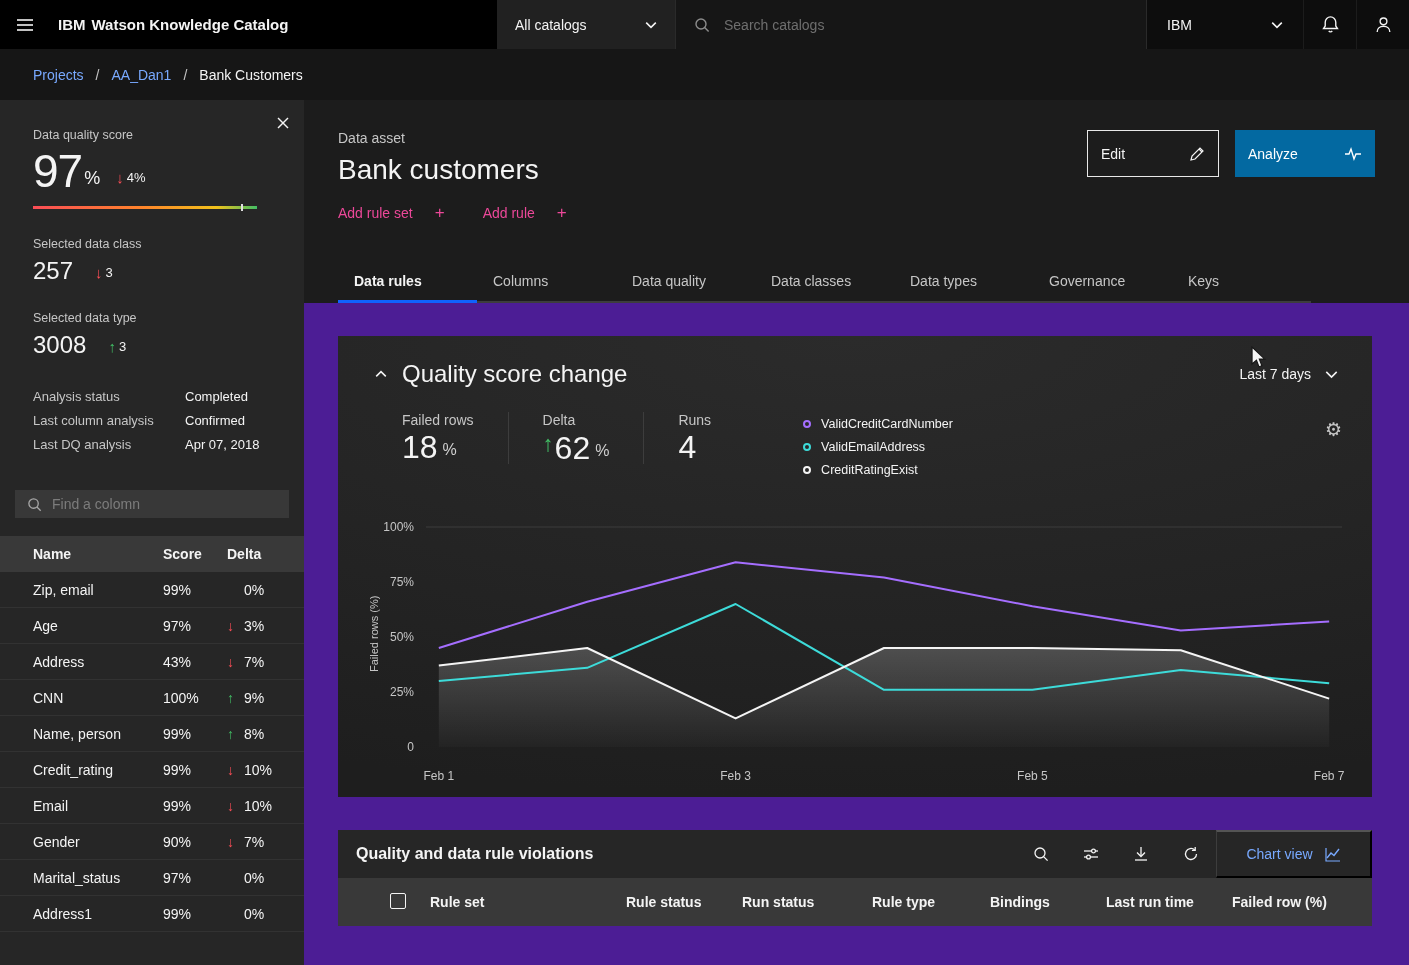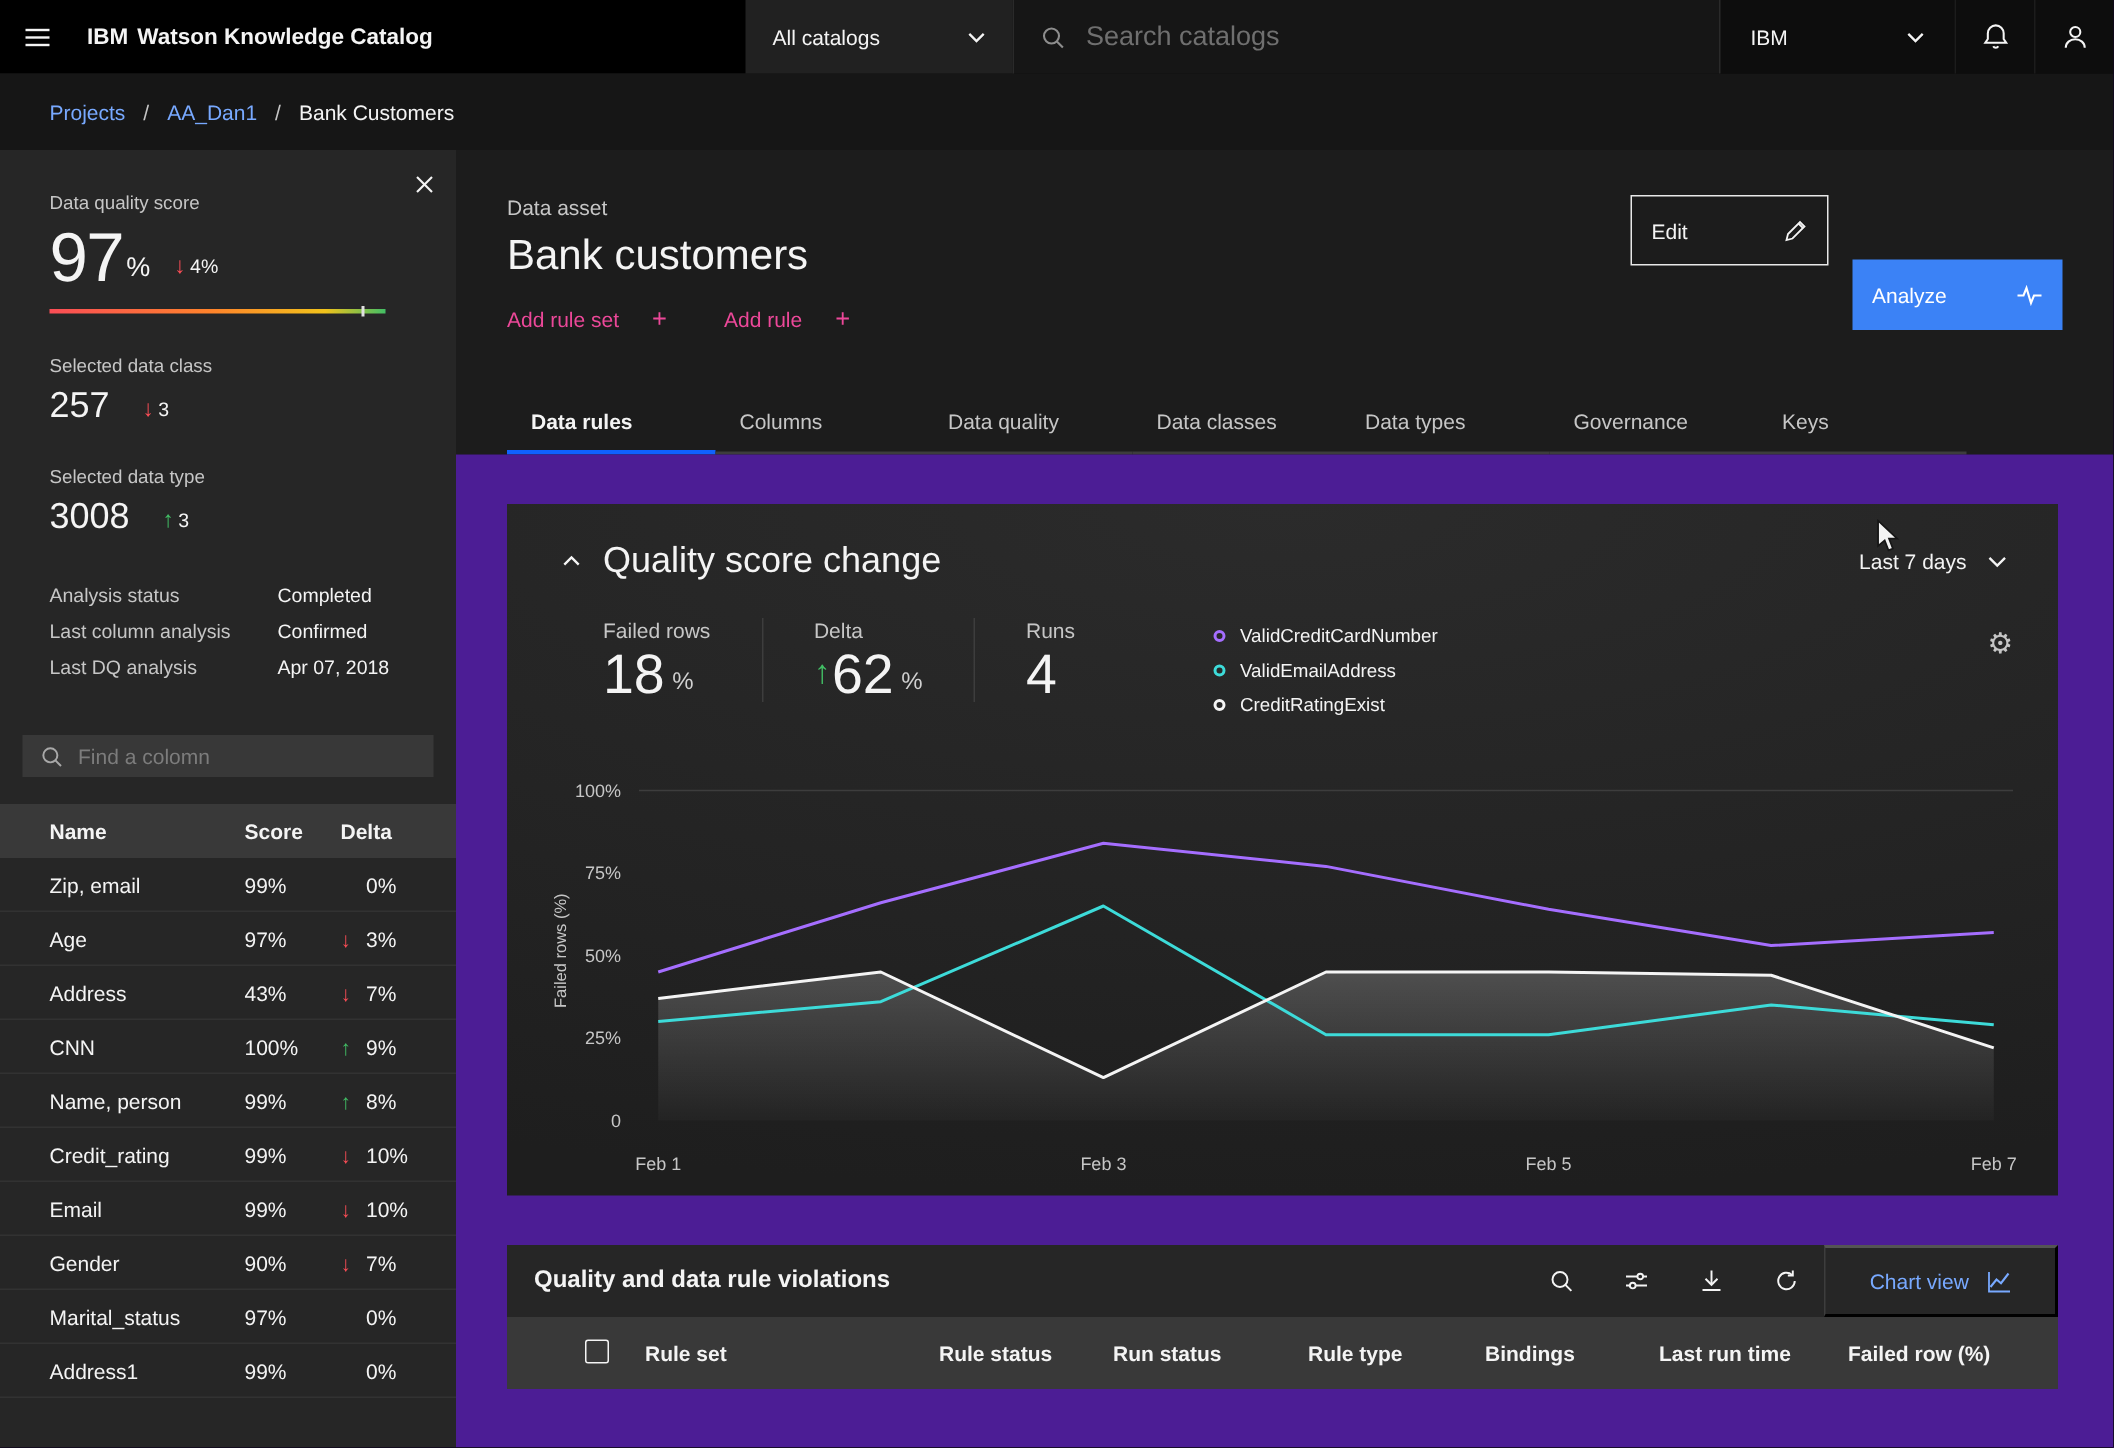--- a/index.html
+++ b/index.html
@@ -9,21 +9,21 @@
   .app { position:relative; width:1409px; height:965px; background:#141414; overflow:hidden; }
 
   
   .hdr { display:flex; align-items:stretch; height:49px; background:#000; }
   .hdr-menu { width:50px; background:none; border:none; display:flex; align-items:center; justify-content:center; cursor:pointer; }
   .hdr-brand { flex:1; display:flex; align-items:center; gap:6px; padding-left:8px; font-size:15px; }
   .hdr-brand .ibm { font-weight:600; }
   .hdr-brand .prod { font-weight:700; }
   .hdr-catalogs { width:178px; background:#212121; display:flex; align-items:center; justify-content:space-between; padding:0 18px; font-size:14px; cursor:pointer; }
   .hdr-search { width:471px; background:#161616; display:flex; align-items:center; gap:14px; padding:0 18px; border-left:1px solid #2a2a2a; }
-  .hdr-search input { flex:1; background:transparent; border:none; outline:none; color:#a3a3a3; font-size:18px; }
+  .hdr-search input { flex:1; background:transparent; border:none; outline:none; color:#a3a3a3; font-size:14px; }
   .hdr-search input::placeholder { color:#6f6f6f; }
   .hdr-account { width:157px; background:#0d0d0d; border-left:1px solid #2a2a2a; display:flex; align-items:center; justify-content:space-between; padding:0 20px; font-size:14px; cursor:pointer; }
   .hdr-iconbtn { width:53px; background:#0d0d0d; border:none; border-left:1px solid #1c1c1c; display:flex; align-items:center; justify-content:center; cursor:pointer; }
 
   
   .crumbs { height:51px; background:#161616; display:flex; align-items:center; gap:12px; padding-left:33px; font-size:14px; }
   .crumbs a { color:#78a9ff; text-decoration:none; cursor:pointer; }
   .crumbs .sep { color:#c6c6c6; }
   .crumbs .cur { color:#f4f4f4; }
 
@@ -70,40 +70,40 @@
   .main-top { background:#1c1c1c; padding:30px 34px 0; }
   .title-row { display:flex; justify-content:space-between; align-items:flex-start; }
   .kicker { font-size:14px; color:#c6c6c6; }
   .asset-title { font-size:28px; font-weight:400; margin-top:8px; }
   .add-links { margin-top:18px; display:flex; gap:38px; }
   .add-link { display:flex; align-items:center; gap:22px; color:#ec4899; font-size:14px; text-decoration:none; cursor:pointer; }
   .add-link .plus { font-size:17px; line-height:1; }
   .actions { display:flex; gap:16px; }
   .btn { height:47px; display:flex; align-items:center; justify-content:space-between; font-size:14px; padding:0 13px; cursor:pointer; }
   .btn-edit { width:132px; background:transparent; border:1px solid #e8e8e8; color:#f4f4f4; }
-  .btn-analyze { width:140px; background:#3b82f6; border:none; color:#fff;margin-top:43px; }
+  .btn-analyze { width:140px; background:#0369a1; border:none; color:#fff; }
   .tabs { display:flex; margin-top:42px; }
   .tab { width:139px; text-align:left; background:none; border:none; color:#c6c6c6; font-size:14px; padding:10px 16px 12px; border-bottom:2px solid #3d3d3d; cursor:pointer; }
   .tab.active { color:#f4f4f4; font-weight:600; border-bottom:3px solid #0f62fe; padding-bottom:11px; }
 
   .main-body { flex:1; background:#4c1d95; padding:33px 37px 0 34px; overflow:hidden; }
 
   
   .card { background:radial-gradient(130% 100% at 50% 0%, #2b2b2b 0%, #242424 55%, #1e1e1e 100%); padding:24px 30px 8px; }
   .card-head { display:flex; align-items:center; }
   .caret-btn { width:26px; height:26px; background:none; border:none; display:flex; align-items:center; justify-content:center; cursor:pointer; margin-right:8px; }
   .card-title { font-size:24px; font-weight:400; }
   .range-select { margin-left:auto; display:flex; align-items:center; gap:14px; font-size:14px; cursor:pointer; padding-right:4px; }
 
   .stats-row { display:flex; align-items:flex-start; margin-top:24px; padding-left:34px; }
   .stat { padding-right:34px; }
   .stat + .stat { border-left:1px solid #3d3d3d; padding-left:34px; }
   .stat-label { font-size:14px; color:#c6c6c6; }
   .stat-value-row { display:flex; align-items:flex-end; margin-top:3px; }
-  .stat-num { font-size:37px; font-weight:300; line-height:1; }
+  .stat-num { font-size:32px; font-weight:300; line-height:1; }
   .stat-unit { font-size:16px; color:#d0d0d0; padding-bottom:4px; margin-left:5px; }
   .up-arr { color:#42be65; font-size:22px; padding-bottom:7px; margin-right:1px; }
   .legend { margin-left:58px; display:flex; flex-direction:column; gap:9px; padding-top:5px; }
   .leg-item { display:flex; align-items:center; gap:10px; font-size:12.5px; }
   .leg-dot { width:8px; height:8px; border-radius:50%; border:2px solid #fff; flex-shrink:0; }
   .gear-btn { margin-left:auto; background:none; border:none; color:#c6c6c6; font-size:19px; cursor:pointer; padding-top:6px; }
 
   .chart-wrap { display:flex; margin-top:32px; }
   .ylab { writing-mode:vertical-rl; transform:rotate(180deg); font-size:11px; color:#c6c6c6; text-align:center; height:250px; }
   .yticks { width:46px; height:250px; position:relative; font-size:12px; color:#c6c6c6; }

